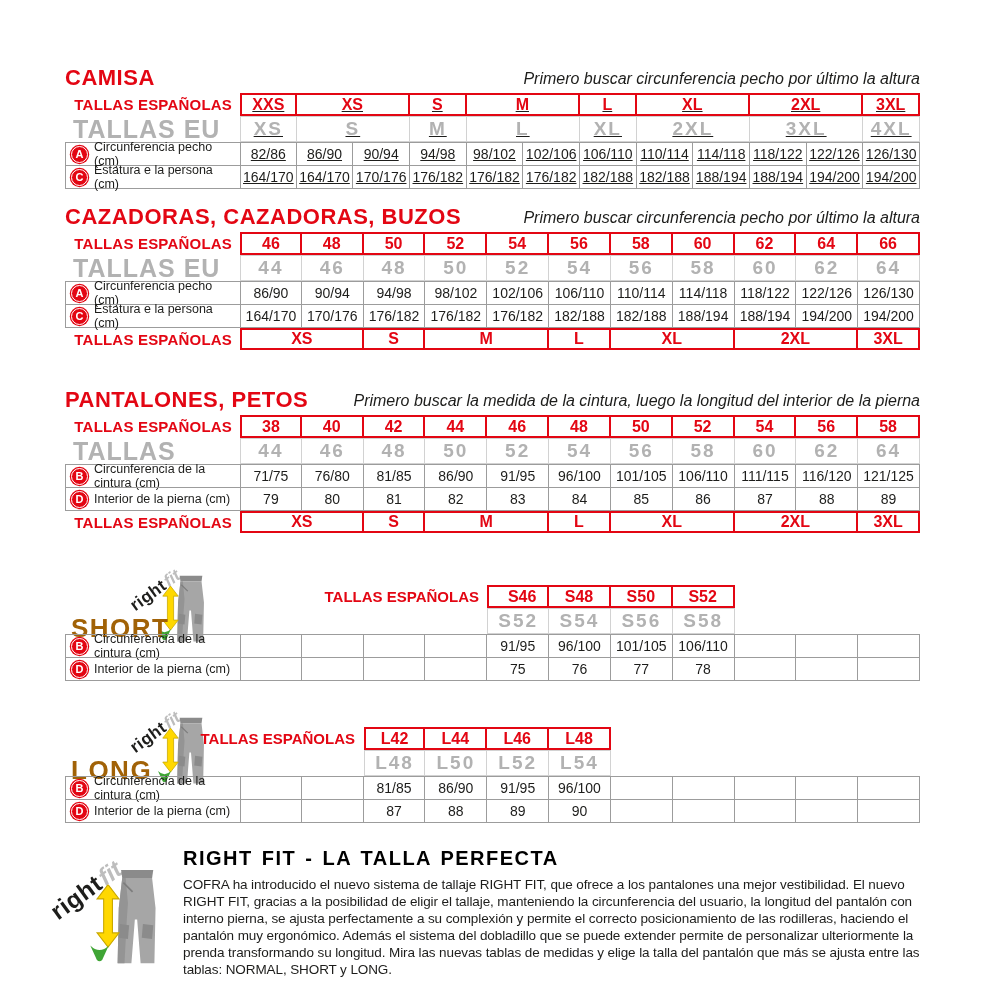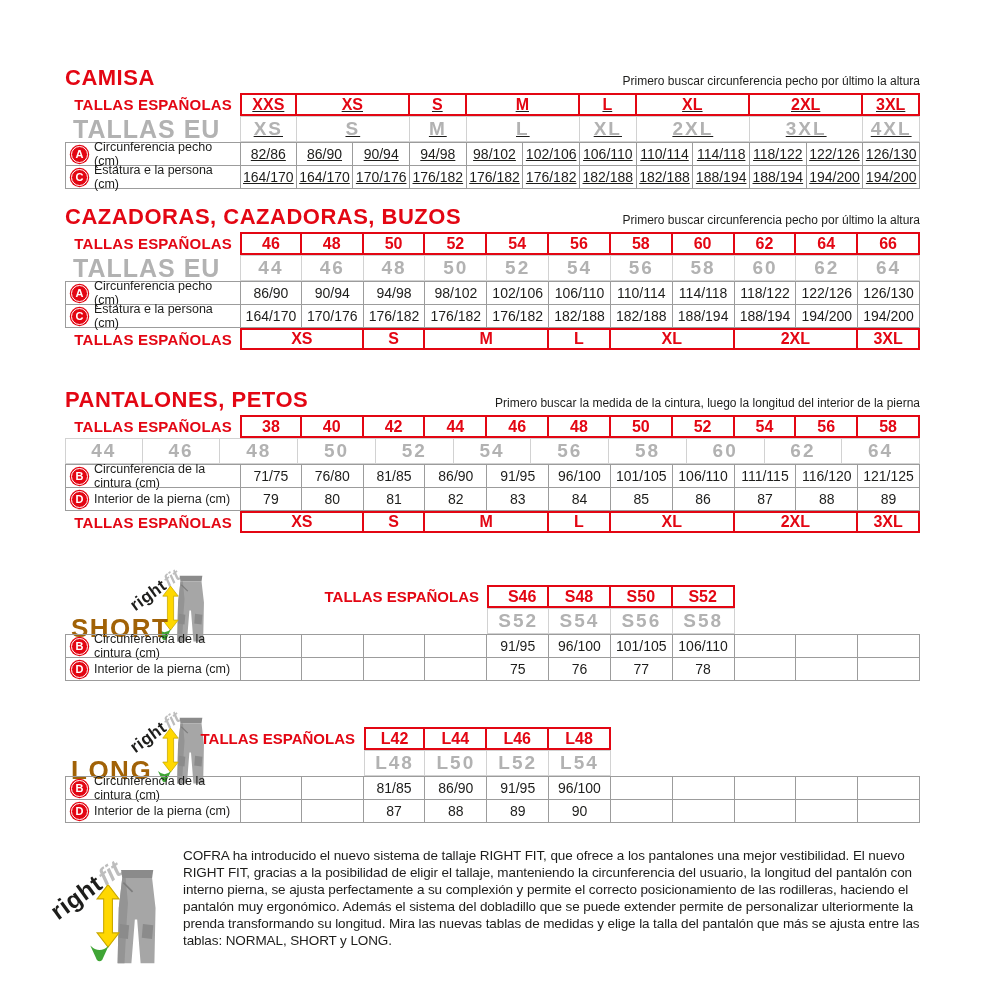--- a/index.html
+++ b/index.html
@@ -15,21 +15,21 @@
   body{
     width:1000px;height:1000px;overflow:hidden;
     font-family:"Liberation Sans","DejaVu Sans",sans-serif;
     color:var(--ink);
   }
   .page{padding:54px 80px 0 65px;width:1000px;}
 
   
   .sec-head{display:flex;justify-content:space-between;align-items:flex-end;margin-bottom:4px;}
   .sec-title{color:var(--red);font-size:22px;font-weight:bold;letter-spacing:.5px;line-height:1.05;}
-  .sec-note{font-size:12px;color:var(--ink);padding-bottom:1px;}
+  .sec-note{font-size:16px;color:var(--ink);padding-bottom:1px;font-style:italic;}
 
   
   .trow{display:flex;position:relative;}
   .h-red{height:23px;}
   .h-eu{height:26px;}
   .h-data{height:24px;}
   .h-bottom{height:22px;}
   .lbl{width:var(--lblw);flex:0 0 var(--lblw);display:flex;align-items:center;}
   .cells{flex:1;display:grid;}
   .c12{grid-template-columns:repeat(12,1fr);text-decoration:underline;}
@@ -283,20 +283,21 @@
           <div class="rcell">46</div>
           <div class="rcell">48</div>
           <div class="rcell">50</div>
           <div class="rcell">52</div>
           <div class="rcell">54</div>
           <div class="rcell">56</div>
           <div class="rcell">58</div>
         </div>
     </div>
     <div class="trow h-eu">
+      <div class="lbl eu-lbl">TALLAS</div>
       <div class="cells c11">
 
       <div class="ecell">44</div>
           <div class="ecell">46</div>
           <div class="ecell">48</div>
           <div class="ecell">50</div>
           <div class="ecell">52</div>
           <div class="ecell">54</div>
           <div class="ecell">56</div>
           <div class="ecell">58</div>
@@ -538,17 +539,18 @@
         </svg>
         <svg class="yarrow" viewBox="0 0 22 58">
           <polygon points="11,0 21,13 15,13 15,44 21,44 11,57 1,44 7,44 7,13 1,13" fill="#ffd800" stroke="#c9a800" stroke-width="1"></polygon>
         </svg>
         <svg class="garrow" viewBox="0 0 16 14">
           <path d="M1 1 Q8 8 15 1 L10 12 Q8 14 6 12 Z" fill="#3fa535"></path>
         </svg>
       </div>
     </div>
     <div class="info-body">
+      <h2 class="info-title">RIGHT FIT - LA TALLA PERFECTA</h2>
       <p class="info-text">COFRA ha introducido el nuevo sistema de tallaje RIGHT FIT, que ofrece a los pantalones una mejor vestibilidad. El nuevo RIGHT FIT, gracias a la posibilidad de eligir el tallaje, manteniendo la circunferencia del usuario, la longitud del pantalón con interno pierna, se ajusta perfectamente a su complexión y permite el correcto posicionamiento de las rodilleras, haciendo el pantalón muy ergonómico. Además el sistema del dobladillo que se puede extender permite de personalizar ulteriormente la prenda transformando su longitud. Mira las nuevas tablas de medidas y elige la talla del pantalón que más se ajusta entre las tablas: NORMAL, SHORT y LONG.</p>
     </div>
   </section>
 
 </div>
 
 </body></html>

